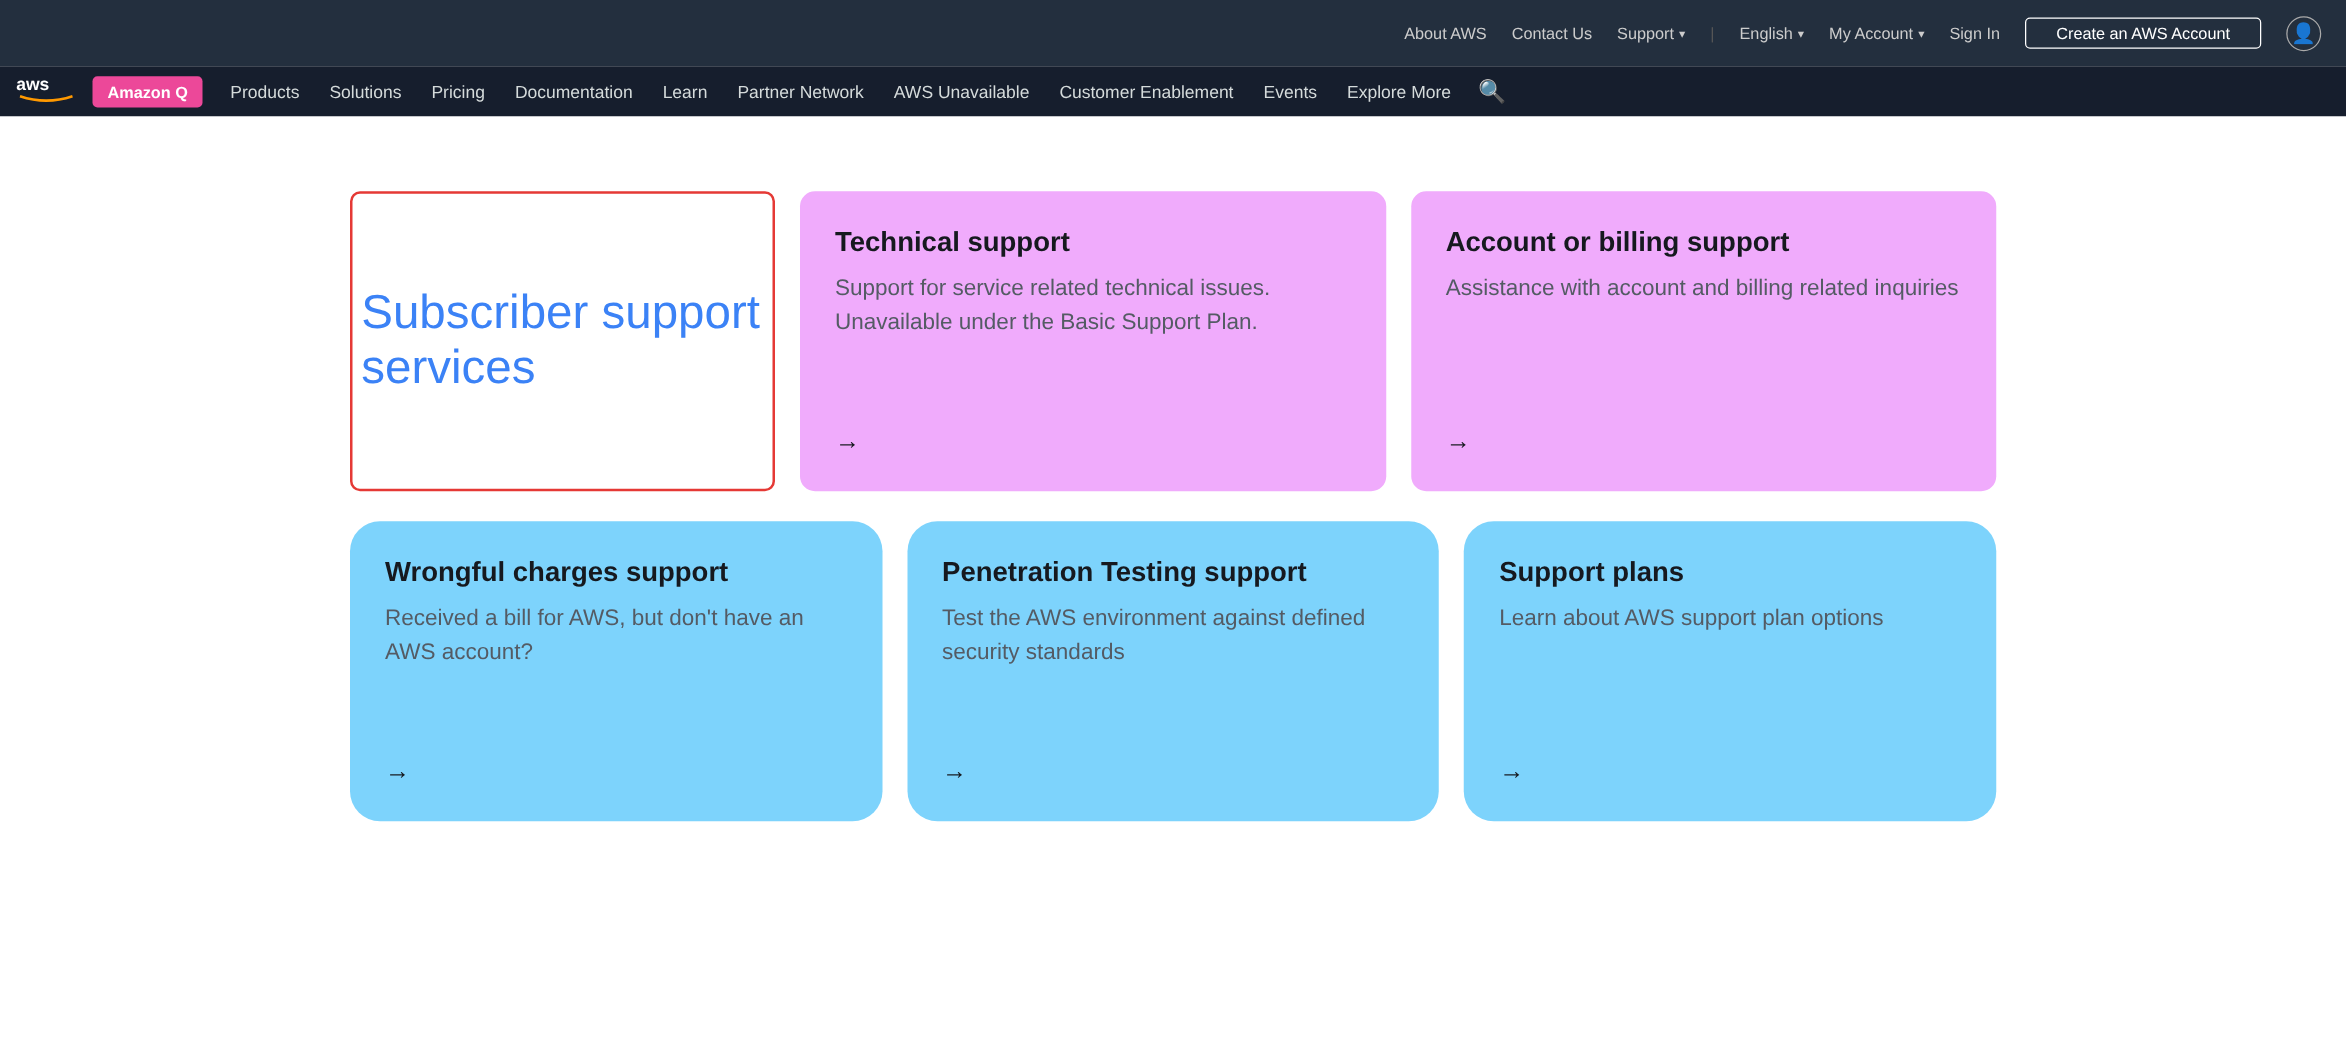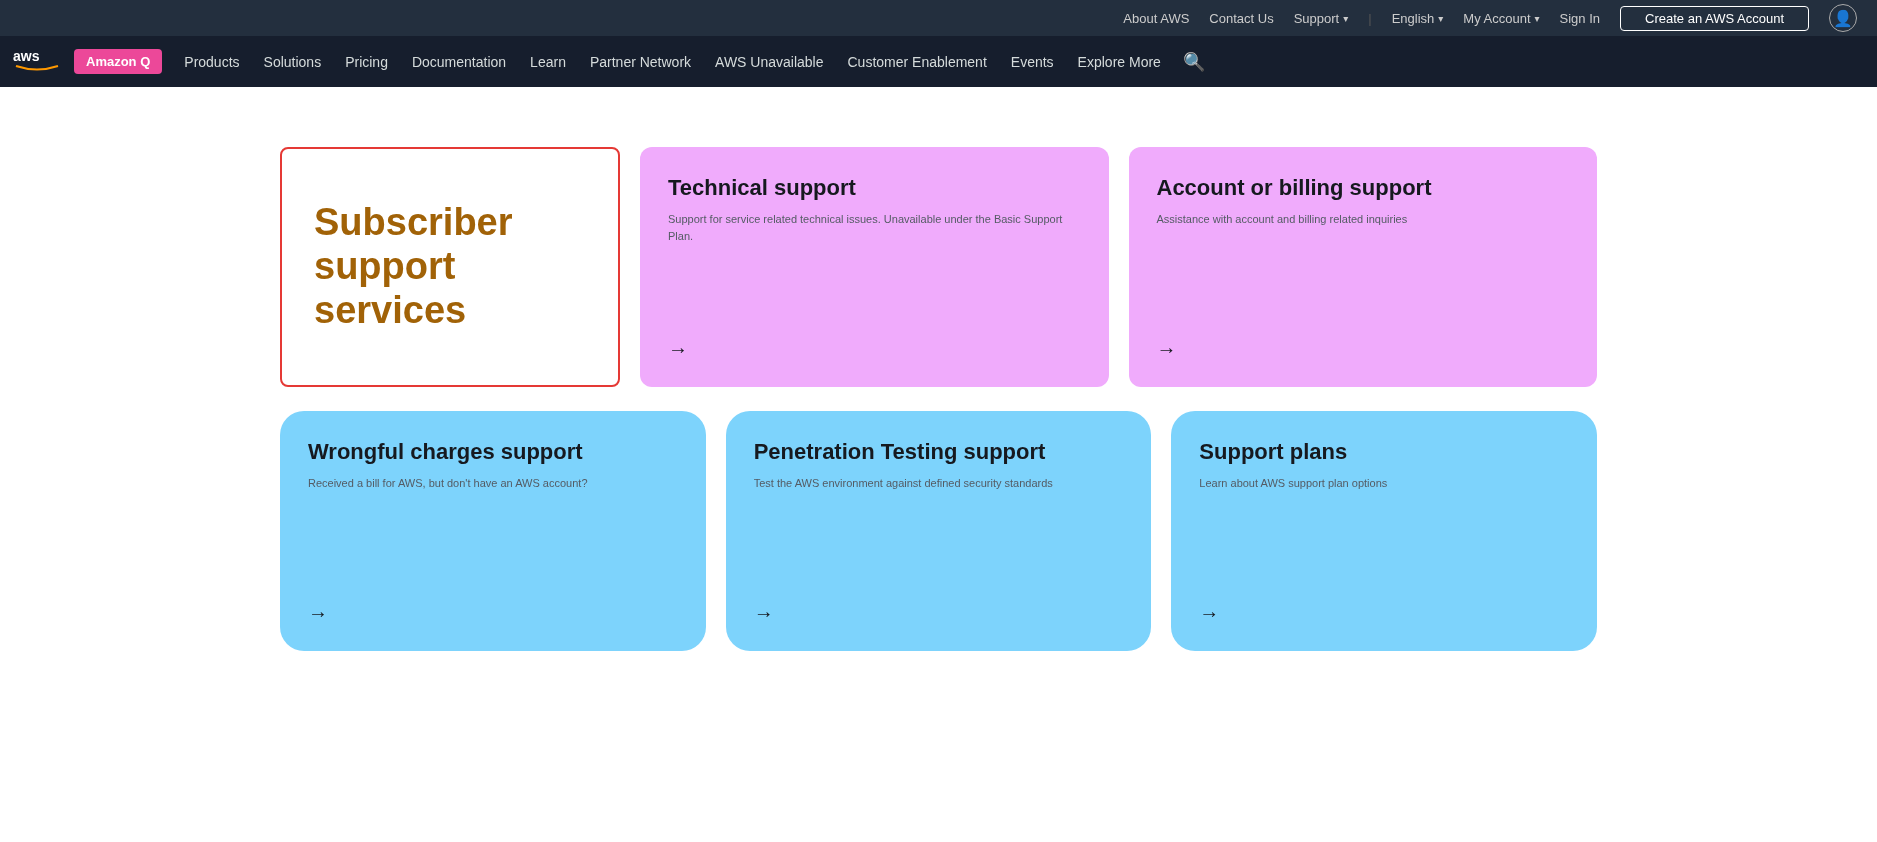--- a/index.html
+++ b/index.html
@@ -6,21 +6,21 @@
     body { font-family: 'Amazon Ember', Arial, sans-serif; background: #fff; min-height: 842px; }
 
     
     .top-bar {
       background: #232f3e;
       color: #fff;
       display: flex;
       align-items: center;
       justify-content: flex-end;
       padding: 0 20px;
-      height: 36px;
+      height: 53px;
       font-size: 13px;
       gap: 20px;
     }
     .top-bar-item {
       display: flex;
       align-items: center;
       gap: 4px;
       cursor: pointer;
       color: #ccc;
     }
@@ -49,21 +49,21 @@
       font-size: 16px;
       cursor: pointer;
     }
 
     
     .nav-bar {
       background: #161e2d;
       display: flex;
       align-items: center;
       padding: 0 12px;
-      height: 51px;
+      height: 40px;
       gap: 4px;
     }
 
     .aws-logo {
       display: flex;
       align-items: center;
       margin-right: 8px;
       cursor: pointer;
     }
     .aws-logo svg { width: 50px; height: 30px; }
@@ -117,26 +117,26 @@
 
     .bottom-section {
       display: grid;
       grid-template-columns: 1fr 1fr 1fr;
       gap: 20px;
     }
 
     .hero-title {
       display: flex;
       align-items: center;
-      padding: 32px;
+      padding: 7px;
       border: 2px solid #e53935;
       border-radius: 8px;
       font-size: 38px;
-      font-weight: 700;
-      color: #a16207;
+      font-weight: 400;
+      color: #3b82f6;
       line-height: 1.15;
     }
 
     .card {
       background: #f0abfc;
       border-radius: 12px;
       padding: 28px 28px 28px 28px;
       display: flex;
       flex-direction: column;
       justify-content: space-between;
@@ -146,21 +146,21 @@
     }
 
     .card-title {
       font-size: 22px;
       font-weight: 700;
       color: #16191f;
       margin-bottom: 10px;
     }
 
     .card-desc {
-      font-size: 11px;
+      font-size: 18px;
       color: #545b64;
       line-height: 1.5;
       flex: 1;
     }
 
     .card-arrow {
       font-size: 20px;
       color: #16191f;
       margin-top: 24px;
       align-self: flex-start;

